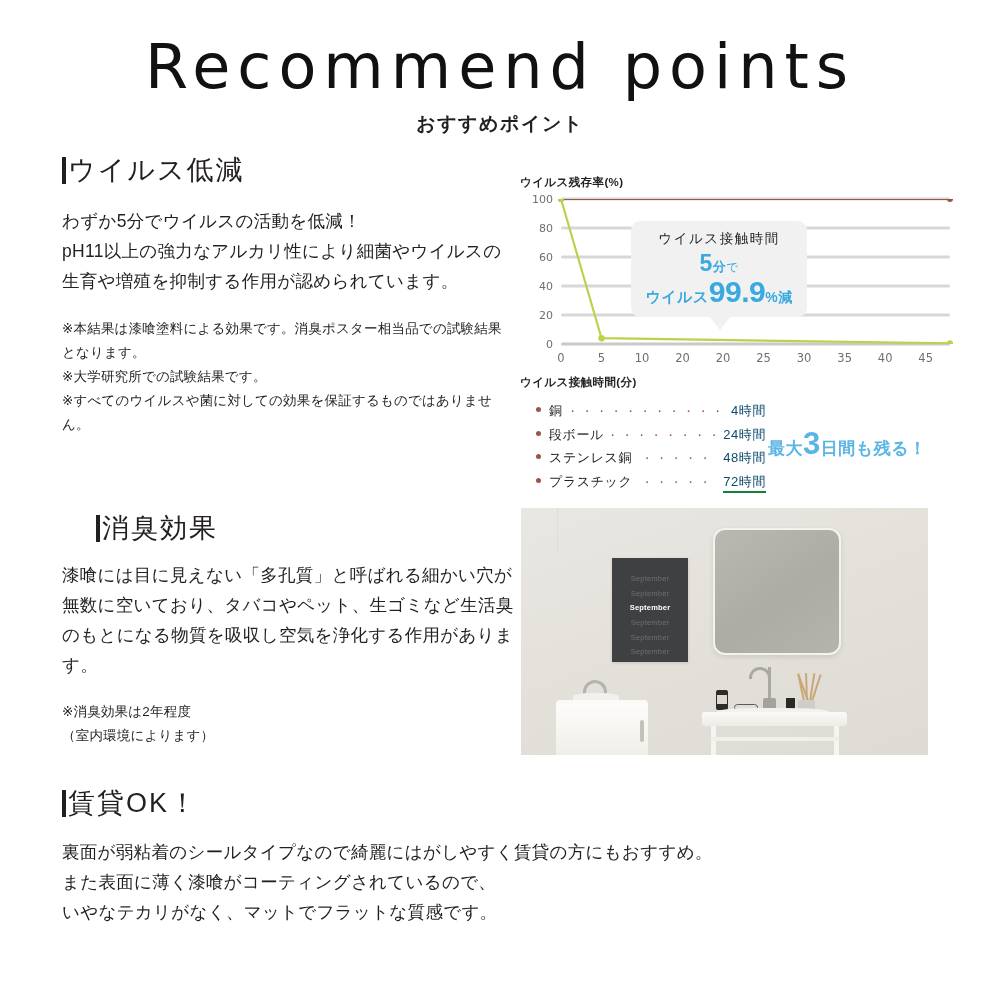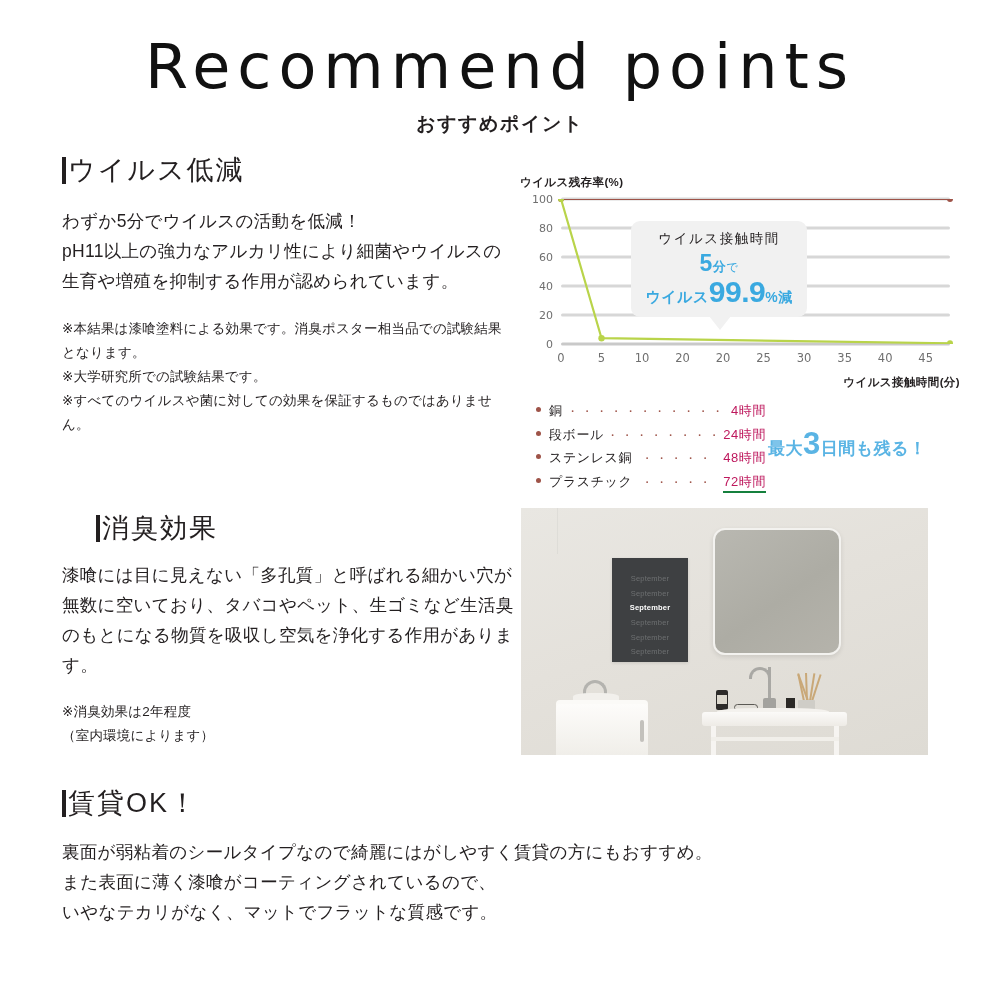--- a/index.html
+++ b/index.html
@@ -47,21 +47,21 @@
     position:absolute; left:41px; right:10px; height:3px;
     background:#d7d7d7; transform:translateY(-50%); border-radius:2px;
   }
   .grid.axis { background:#c9c9c9; }
   #series-layer { position:absolute; left:0; top:0; width:440px; height:145px; }
   .xtick {
     position:absolute; top:152px; font-size:11.5px; color:#6f6f6f;
     transform:translateX(-50%); font-family:"DejaVu Sans",sans-serif;
   }
   #chart-xlabel {
-    position:absolute; top:176px; left:0; width:440px; text-align:right;
+    position:absolute; top:176px; left:0; width:440px; text-align:left;
     font-size:11.5px; font-weight:700; color:#231f20; letter-spacing:0.4px;
   }
 
   
   #callout {
     position:absolute; left:111px; top:22px; width:176px;
     background:#f1f1f1; border-radius:9px; padding:9px 10px 10px;
     text-align:center;
   }
   #callout:after {
@@ -83,21 +83,21 @@
   
   #legend { position:absolute; left:536px; top:402px; width:230px; }
   .leg-row { display:flex; align-items:baseline; font-size:13px; letter-spacing:0.6px; margin-bottom:5.5px; }
   .leg-dot {
     width:5px; height:5px; border-radius:50%; background:#9e5348;
     flex:0 0 auto; margin-right:8px; position:relative; top:-3px;
   }
   .leg-name { color:#231f20; white-space:nowrap; }
   .leg-dots { flex:1 1 auto; color:#9e5348; overflow:hidden; white-space:nowrap;
               letter-spacing:3.5px; font-size:11px; padding:0 3px; text-align:center; }
-  .leg-val { color:#be185d; white-space:nowrap; }
+  .leg-val { color:#0c4a6e; white-space:nowrap; }
   .leg-row.last .leg-val { border-bottom:2px solid #15803d; }
 
   #max-days {
     position:absolute; left:768px; top:428px; color:#5ab4e4;
     letter-spacing:0.5px; white-space:nowrap; line-height:1;
   }
   #max-days .t { font-size:17px; font-weight:700; }
   #max-days .n { font-size:31px; font-weight:700; }
 
   

